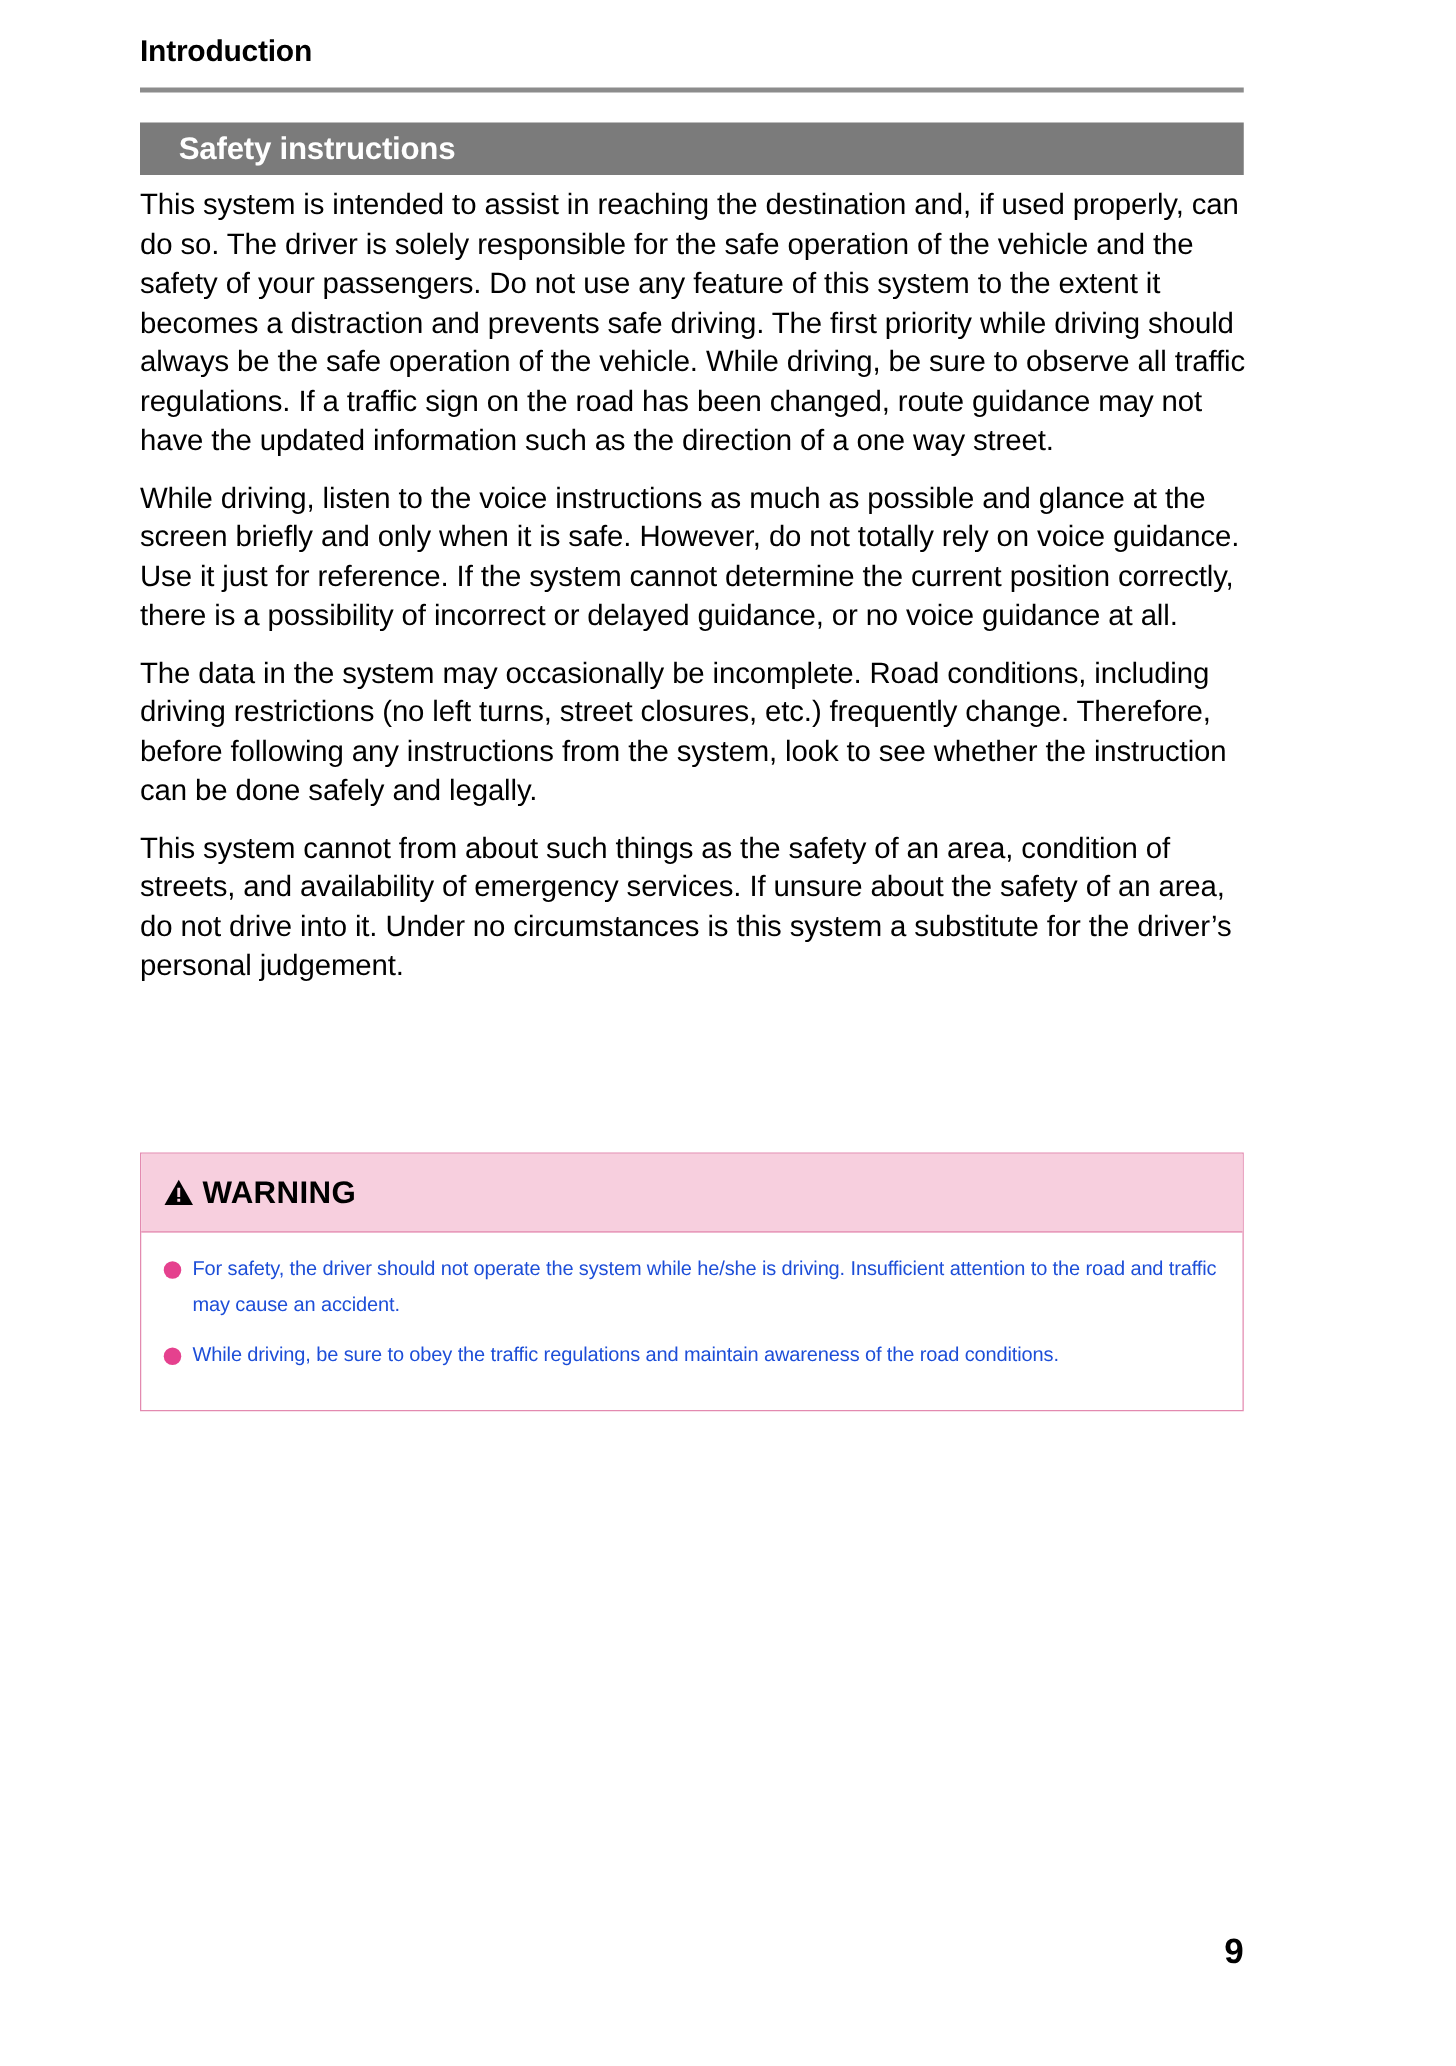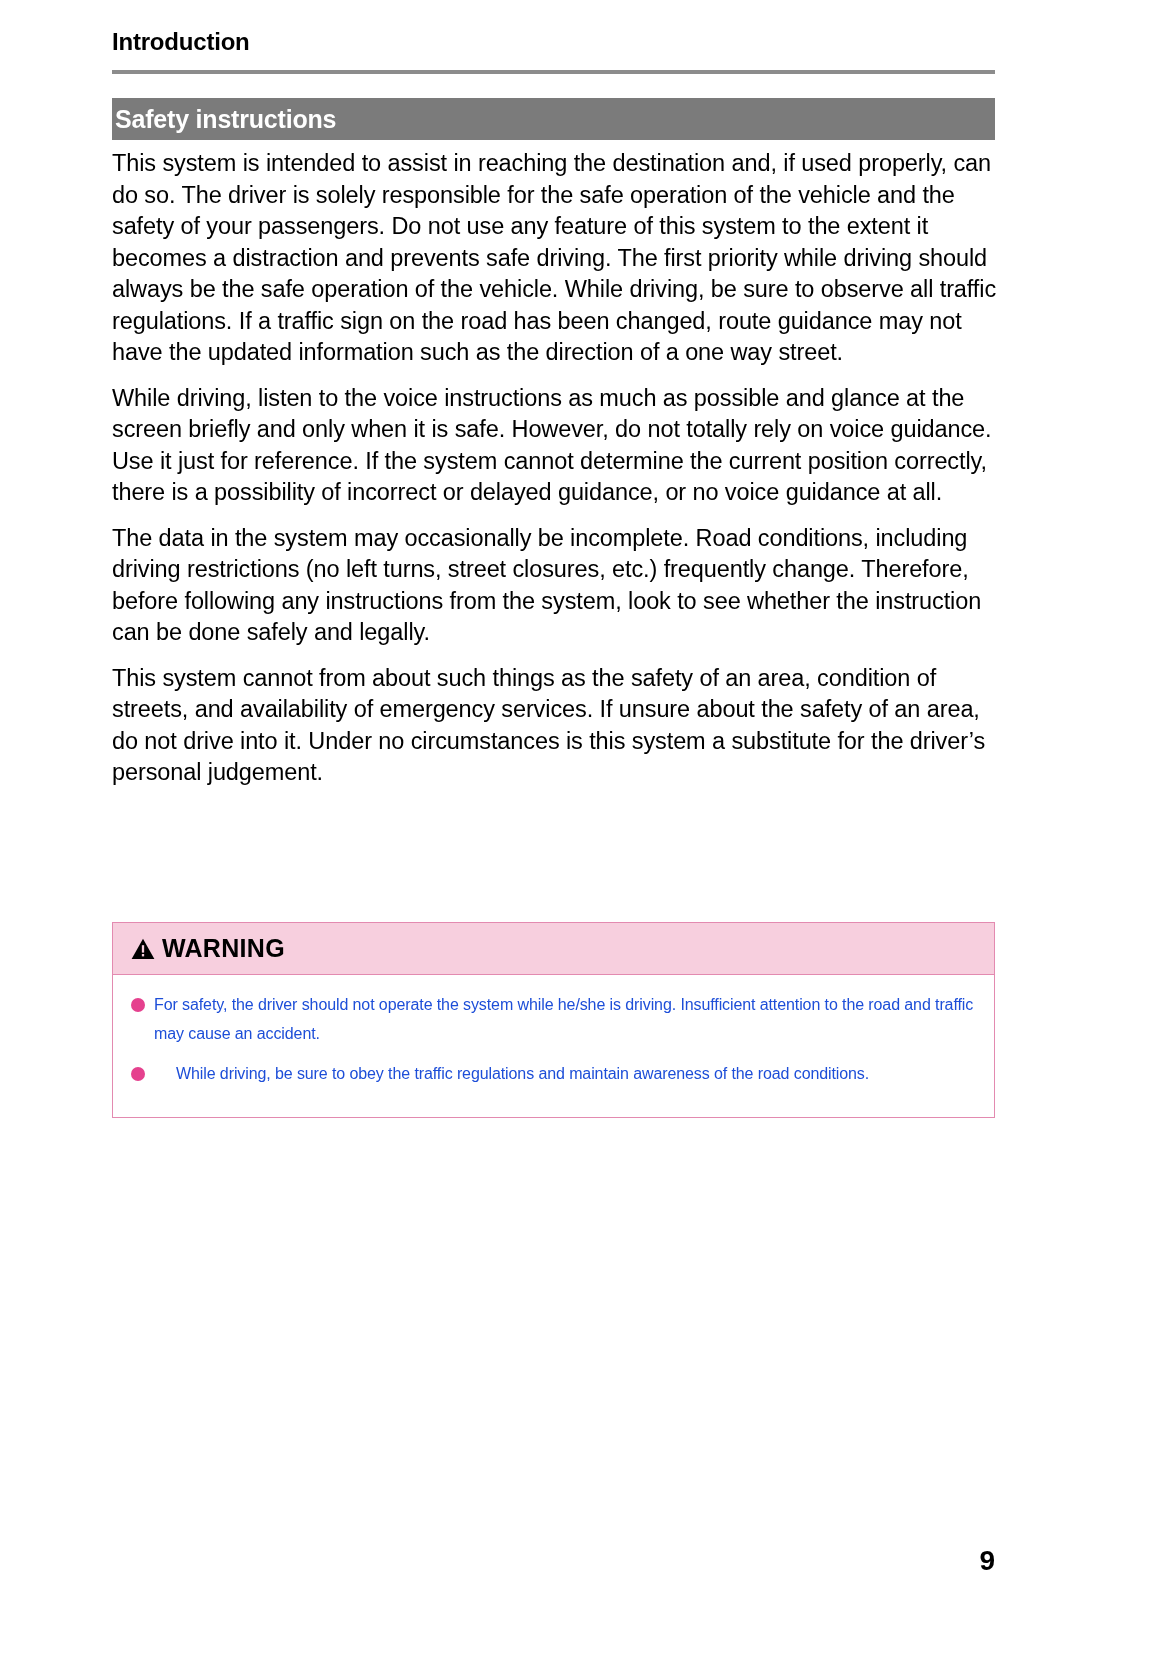--- a/index.html
+++ b/index.html
@@ -57,21 +57,21 @@
     height: 42px;
     background: #7b7b7b;
     display: flex;
     align-items: center;
   }
   .section-bar-label {
     color: #ffffff;
     font-size: 25px;
     font-weight: bold;
     letter-spacing: -0.2px;
-    padding-left: 3px;
+    padding-left: 31px;
   }
 
   
   .body-area {
     position: absolute;
     left: 112px;
     top: 148px;
     width: 888px;
   }
   .para {
@@ -89,21 +89,21 @@
     left: 112px;
     top: 922px;
     width: 883px;
     border: 1.5px solid #e38ab0;
     box-sizing: border-box;
     background: #ffffff;
   }
   .warning-head {
     background: #f7cfde;
     border-bottom: 1.5px solid #e38ab0;
-    height: 52px;
+    height: 63px;
     display: flex;
     align-items: center;
     padding-left: 18px;
     box-sizing: border-box;
   }
   .warn-tri {
     width: 24px;
     height: 22px;
     margin-right: 7px;
     flex: 0 0 auto;
@@ -116,21 +116,21 @@
     color: #000;
   }
   .warning-body {
     padding: 15px 18px 17px 18px;
   }
   .warn-item {
     display: flex;
     align-items: flex-start;
     margin-bottom: 11px;
   }
-  .warn-item:last-child { margin-bottom: 12px; gap: 22px; }
+  .warn-item:last-child { margin-bottom: 12px; }
   .warn-bullet {
     width: 14px;
     height: 14px;
     border-radius: 50%;
     background: #e5418e;
     margin-top: 8px;
     margin-right: 9px;
     flex: 0 0 auto;
   }
   .warn-text {

